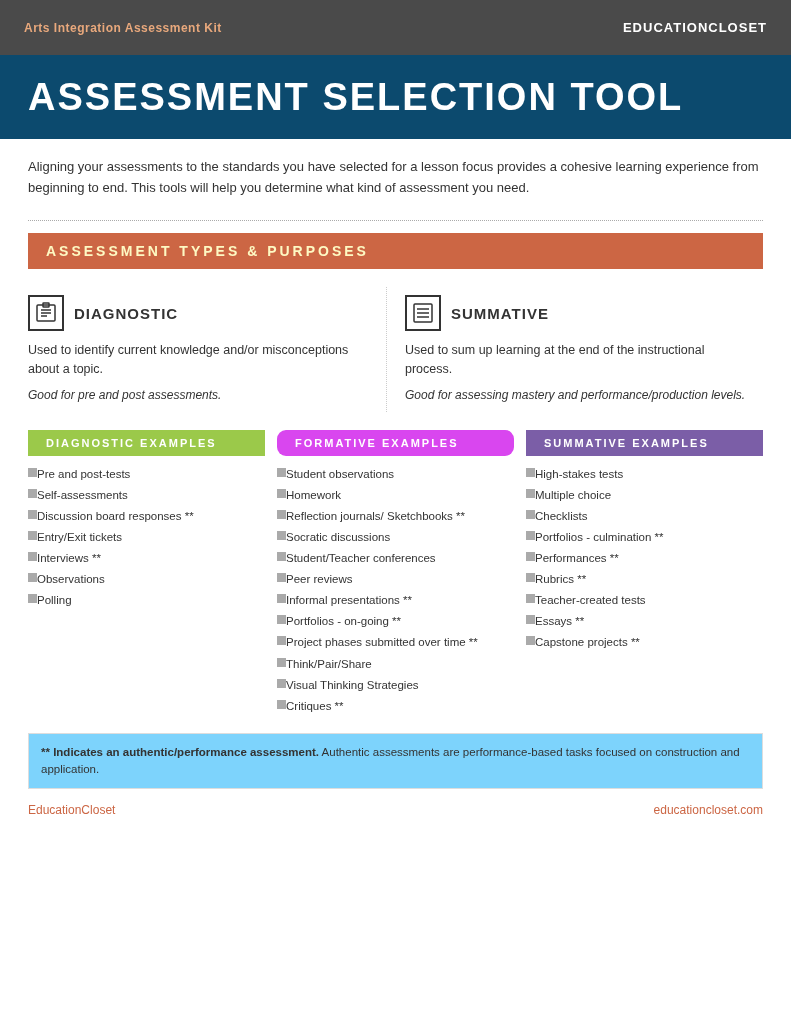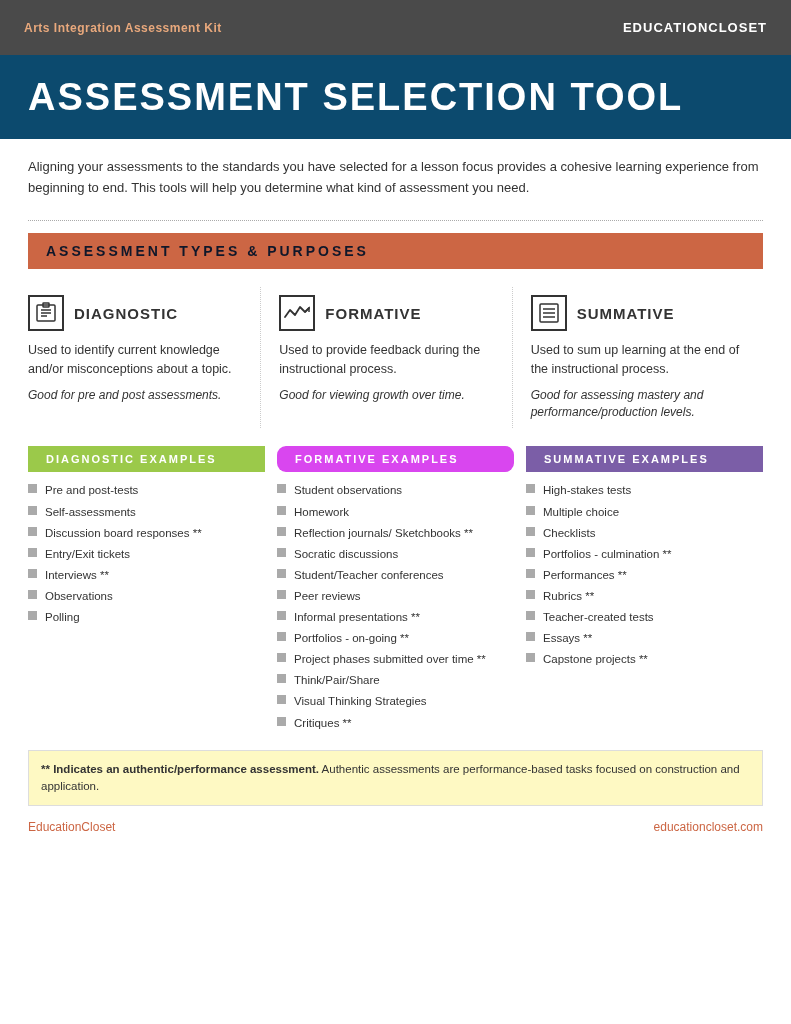--- a/index.html
+++ b/index.html
@@ -54,21 +54,21 @@
       border: none;
       border-top: 1px dotted #aaa;
       margin: 12px 28px;
     }
     .section-header {
       background: #cc6644;
       margin: 10px 28px 0 28px;
       padding: 10px 18px;
     }
     .section-header h2 {
-      color: #0f172a;
+      color: #fef9c3;
       font-size: 14px;
       font-weight: 900;
       letter-spacing: 3px;
       text-transform: uppercase;
     }
     .assessment-types {
       display: flex;
       padding: 18px 28px 0 28px;
       gap: 6px;
     }
@@ -146,37 +146,37 @@
       list-style: none;
       padding: 0;
     }
     .example-list li {
       display: flex;
       align-items: flex-start;
       font-size: 11.5px;
       color: #333;
       line-height: 1.4;
       margin-bottom: 5px;
-      gap: 8px;
+      gap: 0;
     }
     .example-list li .bullet-sq {
       width: 9px;
       height: 9px;
       background: #aaa;
       flex-shrink: 0;
       margin-top: 2px;
     }
     .footer-note {
       margin: 14px 28px 6px 28px;
       padding: 10px 12px;
       border: 1px solid #ddd;
       font-size: 11.5px;
       color: #333;
       line-height: 1.5;
-      background: #fef9c3;
+      background: #7dd3fc;
     }
     .footer-note strong {
       font-weight: 900;
     }
     .footer-links {
       display: flex;
       justify-content: space-between;
       padding: 8px 28px 16px 28px;
     }
     .footer-links span {
@@ -220,33 +220,20 @@
           <line x1="6" y1="14" x2="12" y2="14" stroke="#333" stroke-width="1.5"></line>
           <rect x="8" y="1" width="6" height="4" rx="0.5" stroke="#333" stroke-width="1.5" fill="none"></rect>
         </svg>
       </div>
       <span class="type-title">DIAGNOSTIC</span>
     </div>
     <p class="type-desc">Used to identify current knowledge and/or misconceptions about a topic.</p>
     <p class="type-good">Good for pre and post assessments.</p>
   </div>
 
-  <div class="assessment-type-col">
-    <div class="type-header">
-      <div class="type-icon">
-        <svg width="28" height="22" viewBox="0 0 28 22" fill="none" xmlns="http://www.w3.org/2000/svg">
-          <polyline points="2,15 7,8 12,13 17,5 22,10 26,6" stroke="#333" stroke-width="1.8" fill="none" stroke-linejoin="round" stroke-linecap="round"></polyline>
-          <polyline points="22,10 26,6 26,10" stroke="#333" stroke-width="1.5" fill="none"></polyline>
-        </svg>
-      </div>
-      <span class="type-title">FORMATIVE</span>
-    </div>
-    <p class="type-desc">Used to provide feedback during the instructional process.</p>
-    <p class="type-good">Good for viewing growth over time.</p>
-  </div>
 
   <div class="assessment-type-col">
     <div class="type-header">
       <div class="type-icon">
         <svg width="22" height="22" viewBox="0 0 22 22" fill="none" xmlns="http://www.w3.org/2000/svg">
           <rect x="2" y="2" width="18" height="18" rx="1" stroke="#333" stroke-width="1.5" fill="none"></rect>
           <line x1="5" y1="7" x2="17" y2="7" stroke="#333" stroke-width="1.5"></line>
           <line x1="5" y1="11" x2="17" y2="11" stroke="#333" stroke-width="1.5"></line>
           <line x1="5" y1="15" x2="17" y2="15" stroke="#333" stroke-width="1.5"></line>
         </svg>

